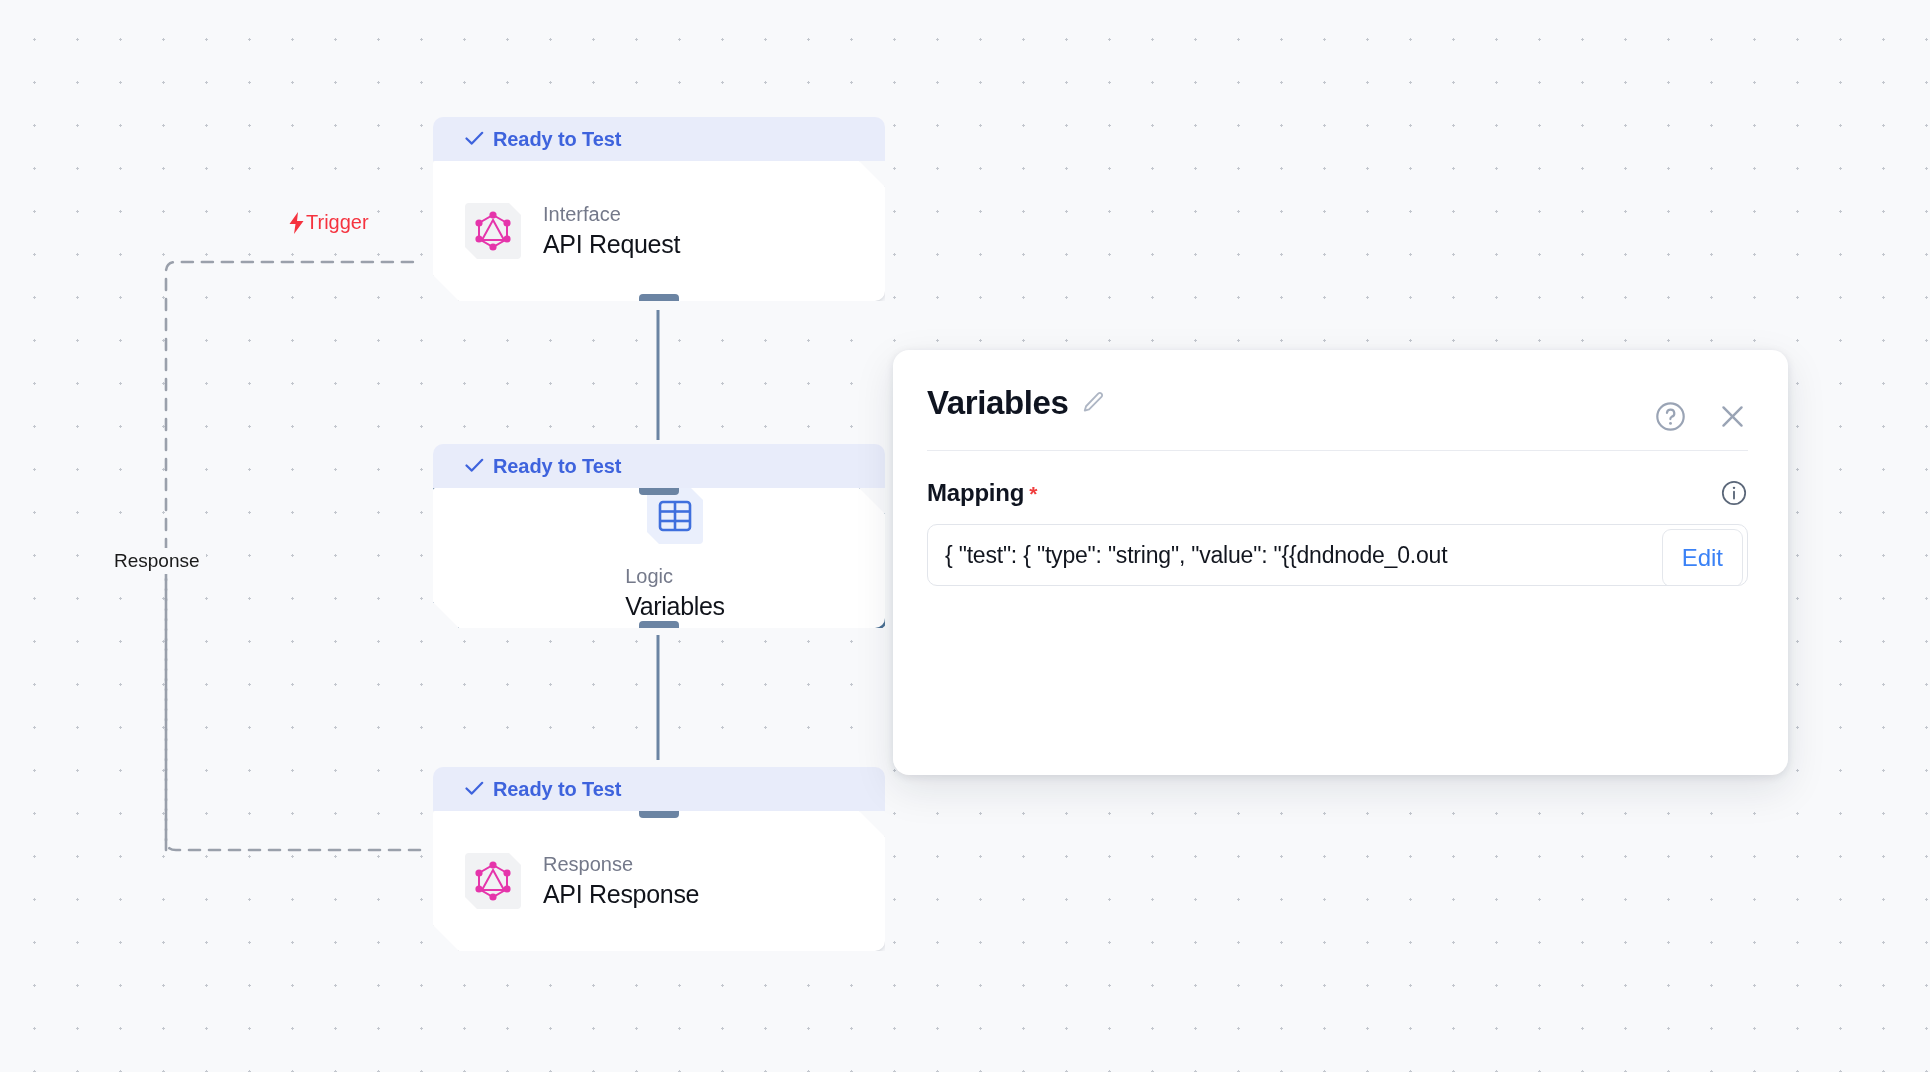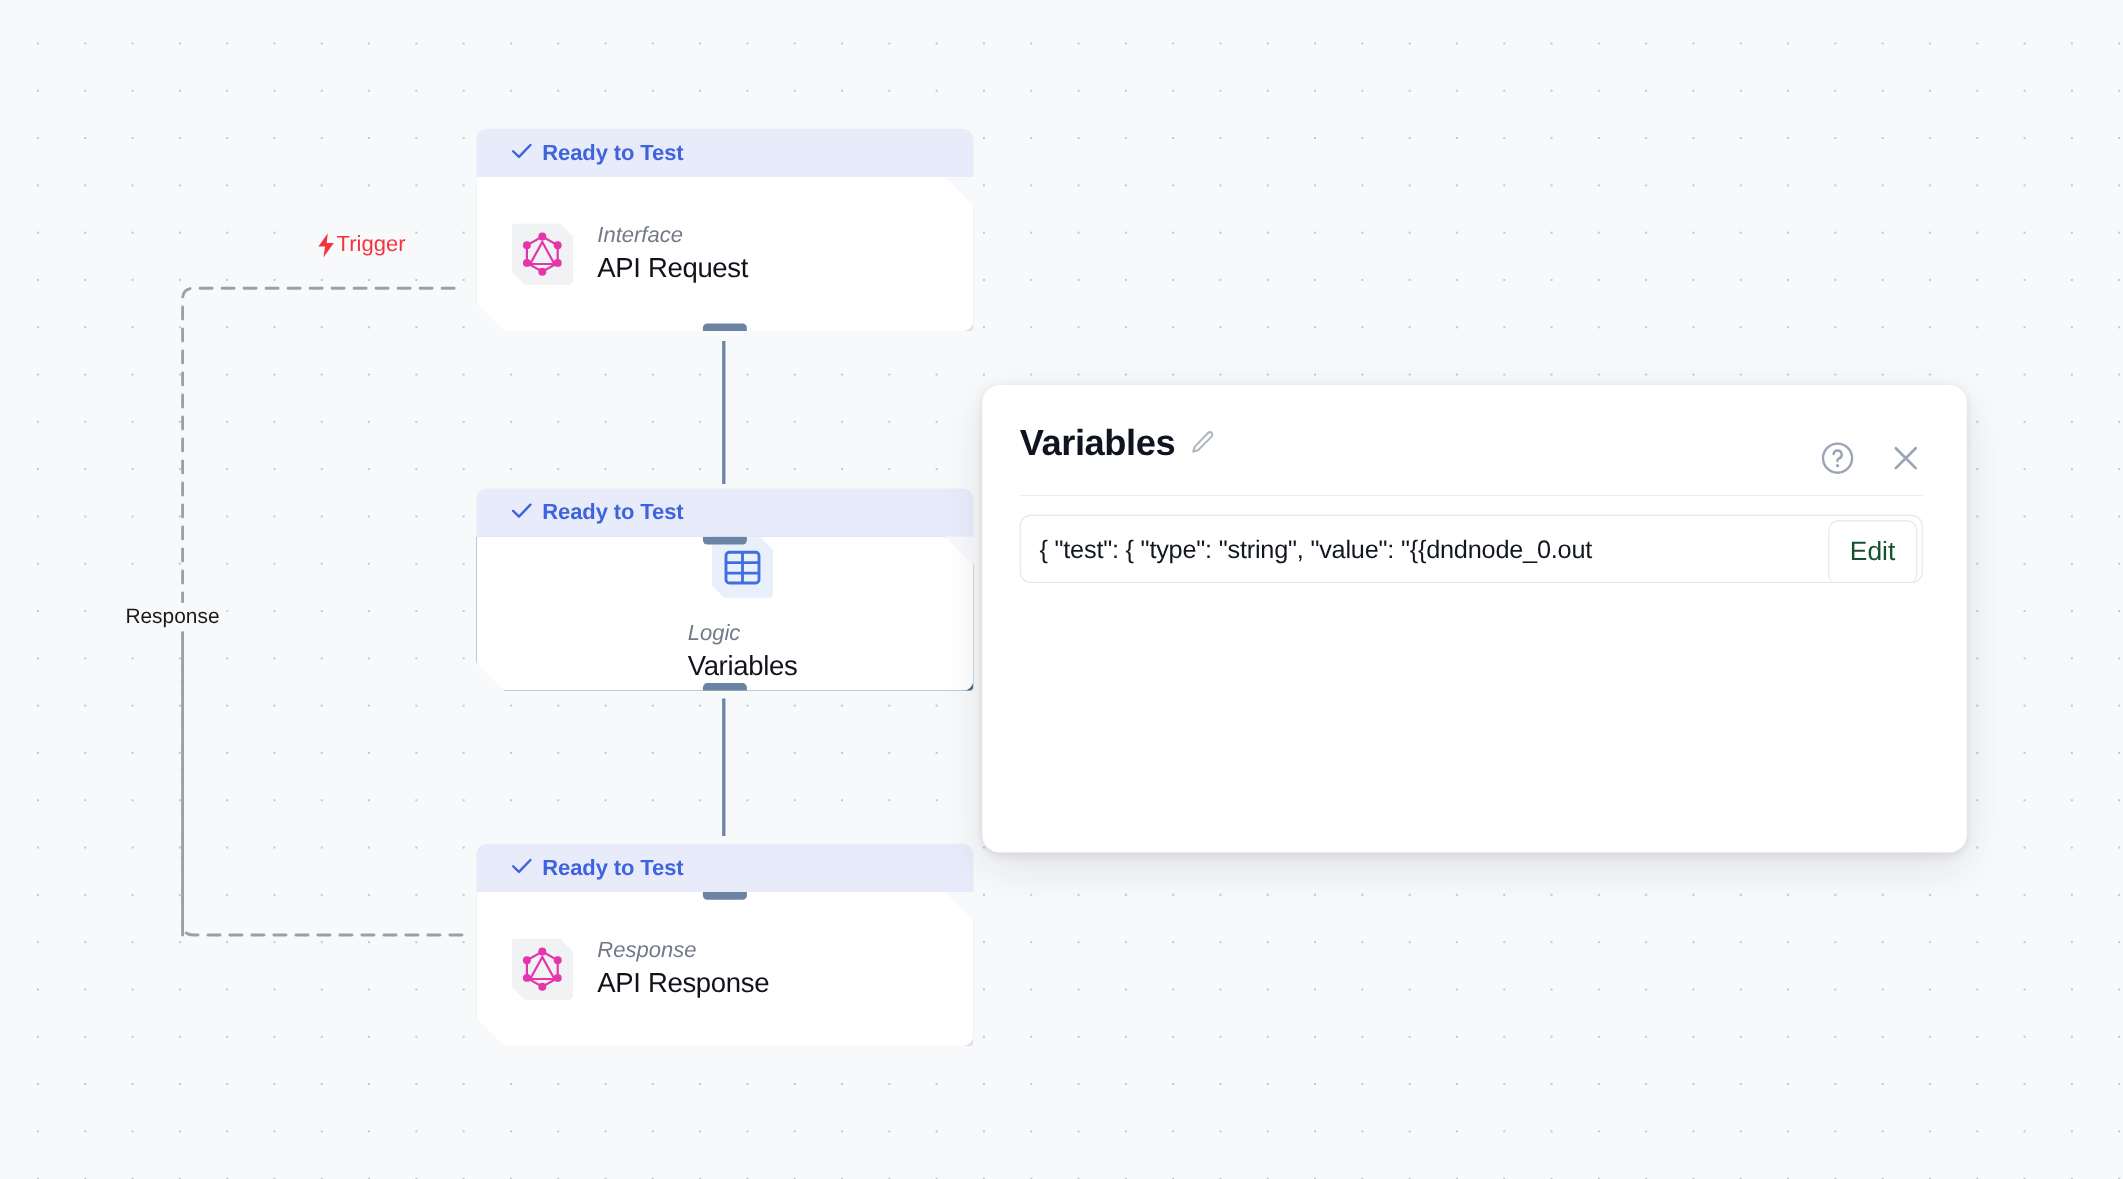--- a/index.html
+++ b/index.html
@@ -97,21 +97,21 @@
     border-radius: 4px;
     display: flex; align-items: center; justify-content: center;
     -webkit-clip-path: polygon(0 0, calc(100% - 12px) 0, 100% 12px, 100% 100%, 12px 100%, 0 calc(100% - 12px));
     clip-path: polygon(0 0, calc(100% - 12px) 0, 100% 12px, 100% 100%, 12px 100%, 0 calc(100% - 12px));
     flex: 0 0 auto;
   }
   .node-icon.graphql { background: #f1f2f4; }
   .node-icon.table   { background: #eaeffc; }
 
   .node-text { display: flex; flex-direction: column; gap: 6px; }
-  .node-type  { font-size: 20px; color: #74798a; line-height: 1.05; font-style: italic; }
+  .node-type  { font-size: 20px; color: #74798a; line-height: 1.05; }
   .node-title { font-size: 25px; font-weight: 400; color: #10131a; line-height: 1.05; letter-spacing: -0.3px; }
 
   .handle {
     position: absolute;
     width: 40px; height: 14px;
     background: #6b84a3;
     border-radius: 4px;
     left: 50%;
     transform: translateX(-50%);
   }
@@ -201,21 +201,21 @@
   }
   .edit-btn {
     position: absolute;
     right: 4px;
     top: 4px;
     height: 58px;
     padding: 0 19px;
     border: 1px solid #e4e7ec;
     border-radius: 9px;
     background: #ffffff;
-    color: #14532d;
+    color: #3b82f6;
     font-size: 24px;
     font-family: inherit;
     cursor: pointer;
     display: flex; align-items: center;
   }
 </style>
 </head>
 <body>
 
 <div id="canvas">
@@ -360,20 +360,33 @@
         <span class="icon-btn">
           <svg width="31" height="31" viewBox="0 0 24 24" aria-hidden="true">
             <path d="M5 5 L19 19 M19 5 L5 19" fill="none" stroke="#9aa4b5" stroke-width="1.9" stroke-linecap="round"></path>
           </svg>
         </span>
       </div>
     </div>
 
     <div class="panel-divider"></div>
 
+    <div class="field-label-row">
+      <div class="field-label">
+        <span>Mapping</span>
+        <span class="req-star">*</span>
+      </div>
+      <span class="icon-btn">
+        <svg width="28" height="28" viewBox="0 0 24 24" aria-hidden="true">
+          <circle cx="12" cy="12" r="9.6" fill="none" stroke="#5b6779" stroke-width="1.5"></circle>
+          <circle cx="12" cy="7.6" r="1.05" fill="#5b6779"></circle>
+          <path d="M12 10.9 L12 16.8" fill="none" stroke="#5b6779" stroke-width="1.6" stroke-linecap="round"></path>
+        </svg>
+      </span>
+    </div>
 
     <div class="mapping-input">
       <div class="mapping-value">{  "test": {    "type": "string",    "value": "{{dndnode_0.out</div>
       <button class="edit-btn">Edit</button>
     </div>
 
   </div>
 
 </div>
 

